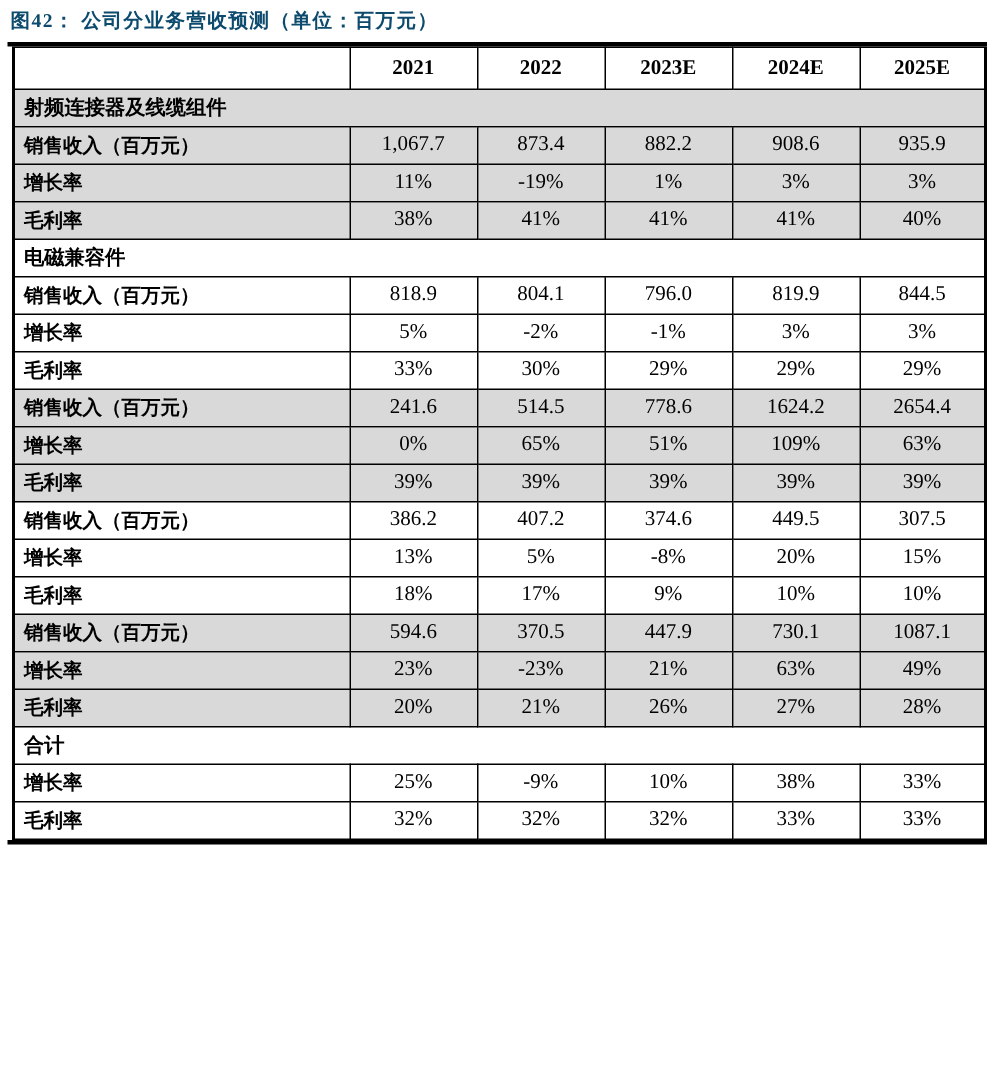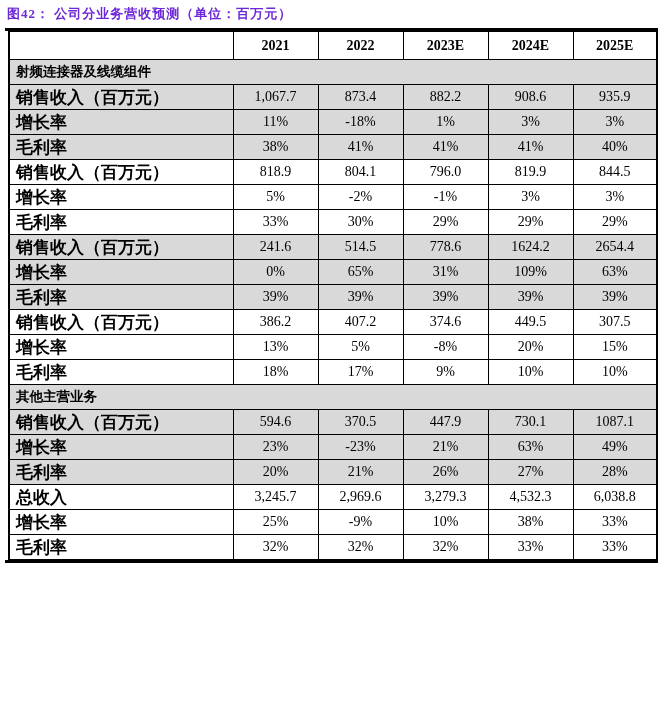--- a/index.html
+++ b/index.html
@@ -2,33 +2,33 @@
 <html><head>
 <meta charset="utf-8">
 <style>
   html,body{margin:0;padding:0;}
   body{
     width:663px;height:716px;background:#ffffff;overflow:hidden;
     font-family:"Liberation Serif","DejaVu Serif",serif;color:#000;
   }
   .page{position:relative;width:663px;height:716px;}
   .title{
-    margin:5px 0 0 7px;font-size:13px;font-weight:bold;color:#6d28d9;
+    margin:5px 0 0 7px;font-size:13px;font-weight:bold;color:#0c4a6e;
     letter-spacing:1px;line-height:17px;
   }
   .rule-top{margin:6px 0 0 5px;width:653px;height:3px;background:#000;}
   table{
     margin-left:8px;width:648px;border-collapse:collapse;table-layout:fixed;
     border-left:2px solid #000;border-right:2px solid #000;
   }
   th,td{border:1px solid #000;overflow:hidden;white-space:nowrap;}
   thead tr{height:28px;padding-left:28px;}
   tbody tr{height:25px;}
   thead th{font-size:14px;font-weight:bold;text-align:center;background:#fff;padding:0;}
-  td.label{font-size:17px;font-weight:bold;text-align:left;padding:0 0 0 6px;}
+  td.label{font-size:13px;font-weight:bold;text-align:left;padding:0 0 0 6px;}
   td.num{font-size:14px;font-weight:normal;text-align:center;padding:0;}
   tr.section-header td{font-size:13.5px;font-weight:bold;text-align:left;padding:0 0 0 6px;}
   tr.shaded td{background:#d9d9d9;}
   .rule-bottom{margin:0 0 0 5px;width:653px;height:3px;background:#000;}
   .source{margin:5px 0 0 7px;font-size:13px;letter-spacing:0.5px;}
 </style>
 </head>
 <body>
 
 <div class="page">
@@ -61,33 +61,36 @@
           <td class="label">销售收入（百万元）</td>
           <td class="num">1,067.7</td>
           <td class="num">873.4</td>
           <td class="num">882.2</td>
           <td class="num">908.6</td>
           <td class="num">935.9</td>
         </tr>
         <tr class="shaded">
           <td class="label">增长率</td>
           <td class="num">11%</td>
-          <td class="num">-18%</td>
+          <td class="num">-19%</td>
           <td class="num">1%</td>
           <td class="num">3%</td>
           <td class="num">3%</td>
         </tr>
         <tr class="shaded">
           <td class="label">毛利率</td>
           <td class="num">38%</td>
           <td class="num">41%</td>
           <td class="num">41%</td>
           <td class="num">41%</td>
           <td class="num">40%</td>
         </tr>
+        <tr class="section-header">
+          <td colspan="6">电磁兼容件</td>
+        </tr>
         <tr>
           <td class="label">销售收入（百万元）</td>
           <td class="num">818.9</td>
           <td class="num">804.1</td>
           <td class="num">796.0</td>
           <td class="num">819.9</td>
           <td class="num">844.5</td>
         </tr>
         <tr>
           <td class="label">增长率</td>
@@ -110,21 +113,21 @@
           <td class="num">241.6</td>
           <td class="num">514.5</td>
           <td class="num">778.6</td>
           <td class="num">1624.2</td>
           <td class="num">2654.4</td>
         </tr>
         <tr class="shaded">
           <td class="label">增长率</td>
           <td class="num">0%</td>
           <td class="num">65%</td>
-          <td class="num">31%</td>
+          <td class="num">51%</td>
           <td class="num">109%</td>
           <td class="num">63%</td>
         </tr>
         <tr class="shaded">
           <td class="label">毛利率</td>
           <td class="num">39%</td>
           <td class="num">39%</td>
           <td class="num">39%</td>
           <td class="num">39%</td>
           <td class="num">39%</td>
@@ -146,23 +149,20 @@
           <td class="num">15%</td>
         </tr>
         <tr>
           <td class="label">毛利率</td>
           <td class="num">18%</td>
           <td class="num">17%</td>
           <td class="num">9%</td>
           <td class="num">10%</td>
           <td class="num">10%</td>
         </tr>
-        <tr class="section-header shaded">
-          <td colspan="6">其他主营业务</td>
-        </tr>
         <tr class="shaded">
           <td class="label">销售收入（百万元）</td>
           <td class="num">594.6</td>
           <td class="num">370.5</td>
           <td class="num">447.9</td>
           <td class="num">730.1</td>
           <td class="num">1087.1</td>
         </tr>
         <tr class="shaded">
           <td class="label">增长率</td>
@@ -173,27 +173,22 @@
           <td class="num">49%</td>
         </tr>
         <tr class="shaded">
           <td class="label">毛利率</td>
           <td class="num">20%</td>
           <td class="num">21%</td>
           <td class="num">26%</td>
           <td class="num">27%</td>
           <td class="num">28%</td>
         </tr>
-        <tr>
-          <td class="label">总收入</td>
-          <td class="num">3,245.7</td>
-          <td class="num">2,969.6</td>
-          <td class="num">3,279.3</td>
-          <td class="num">4,532.3</td>
-          <td class="num">6,038.8</td>
+        <tr class="section-header">
+          <td colspan="6">合计</td>
         </tr>
         <tr>
           <td class="label">增长率</td>
           <td class="num">25%</td>
           <td class="num">-9%</td>
           <td class="num">10%</td>
           <td class="num">38%</td>
           <td class="num">33%</td>
         </tr>
         <tr>

